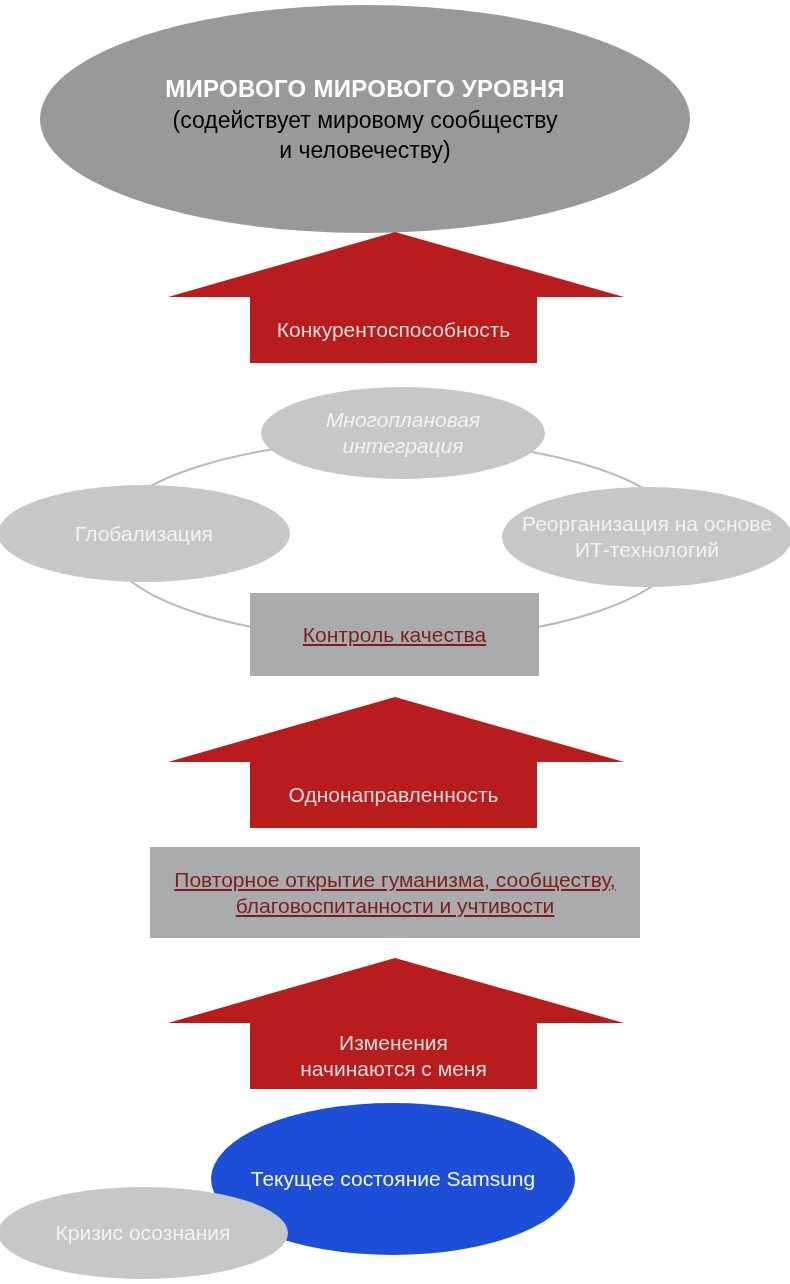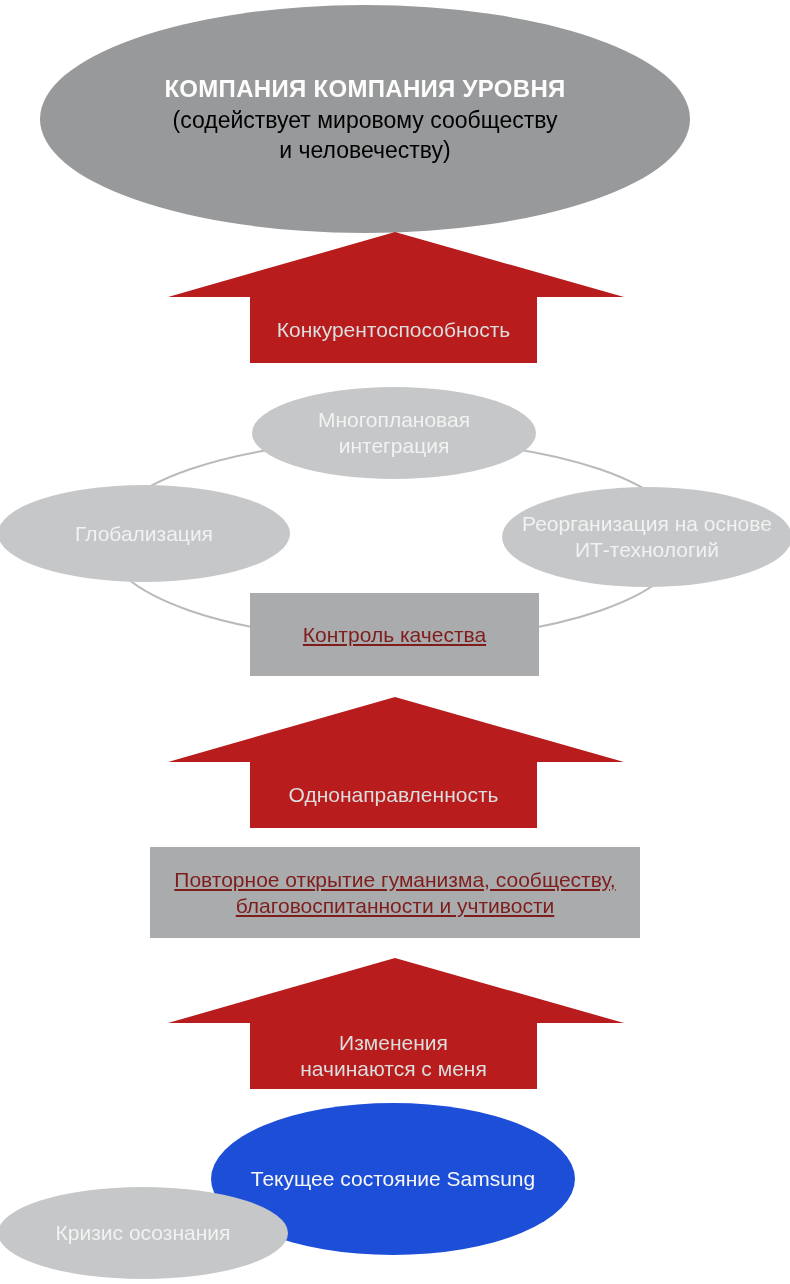--- a/index.html
+++ b/index.html
@@ -28,39 +28,39 @@
     display:flex;flex-direction:column;align-items:center;justify-content:center;
     color:#dcdddd;font-size:21px;line-height:26px;text-align:center;
   }
   .arrow-1{top:232px;}
   .arrow-2{top:697px;}
   .arrow-3{top:958px;}
 
   
   .connector{position:absolute;left:0;top:0;pointer-events:none;}
   .light{background:#c5c7c8;color:#f1f2f2;font-size:21px;line-height:26px;}
-  .integration{left:252px;top:387px;width:284px;height:92px;}
+  .integration{left:261px;top:387px;width:284px;height:92px;font-style:italic;}
   .globalization{left:-2px;top:485px;width:292px;height:97px;}
   .reorganization{left:502px;top:487px;width:290px;height:100px;}
   .rect{background:#a9abac;color:#7f1d1d;font-size:21px;line-height:26px;text-decoration:underline;}
   .quality{left:250px;top:593px;width:289px;height:83px;}
   .rediscovery{left:150px;top:847px;width:490px;height:91px;}
 
   
   .samsung{left:211px;top:1103px;width:364px;height:152px;background:#1d4ed8;color:#f6f7f7;font-size:21px;line-height:26px;text-align:right;}
   .crisis{left:-2px;top:1187px;width:290px;height:92px;}
   .reflection{left:503px;top:1185px;width:288px;height:92px;}
 </style>
 </head>
 <body>
 
 <div class="canvas">
 
   <div class="shape ell goal">
-    <div class="t">КОМПАНИЯ КОМПАНИЯ УРОВНЯ</div>
+    <div class="t">МИРОВОГО МИРОВОГО УРОВНЯ</div>
     <div class="s">(содействует мировому сообществу</div>
     <div class="s">и человечеству)</div>
   </div>
 
   <div class="arrow arrow-1">
     <div class="lbl">Конкурентоспособность</div>
   </div>
 
   <svg class="connector" width="790" height="1284" viewBox="0 0 790 1284">
     <ellipse cx="395" cy="540" rx="290" ry="100" fill="none" stroke="#b8babb" stroke-width="2"></ellipse>

